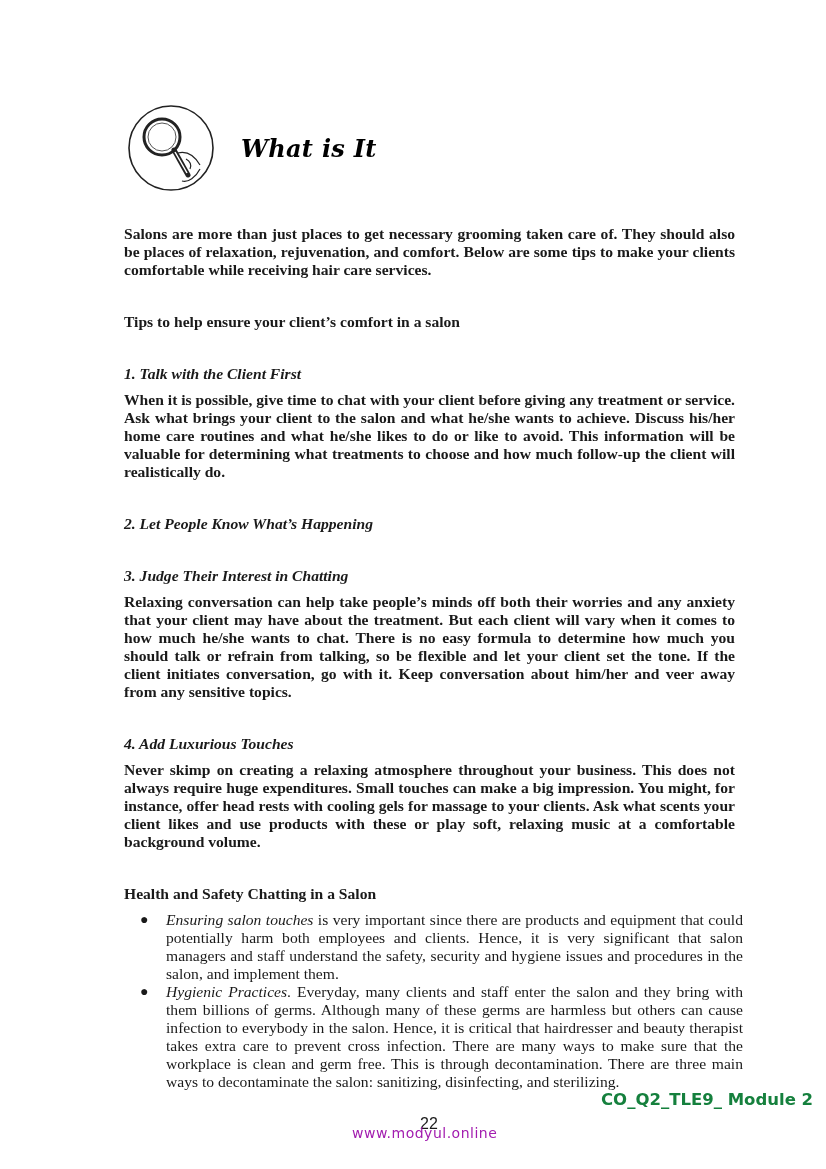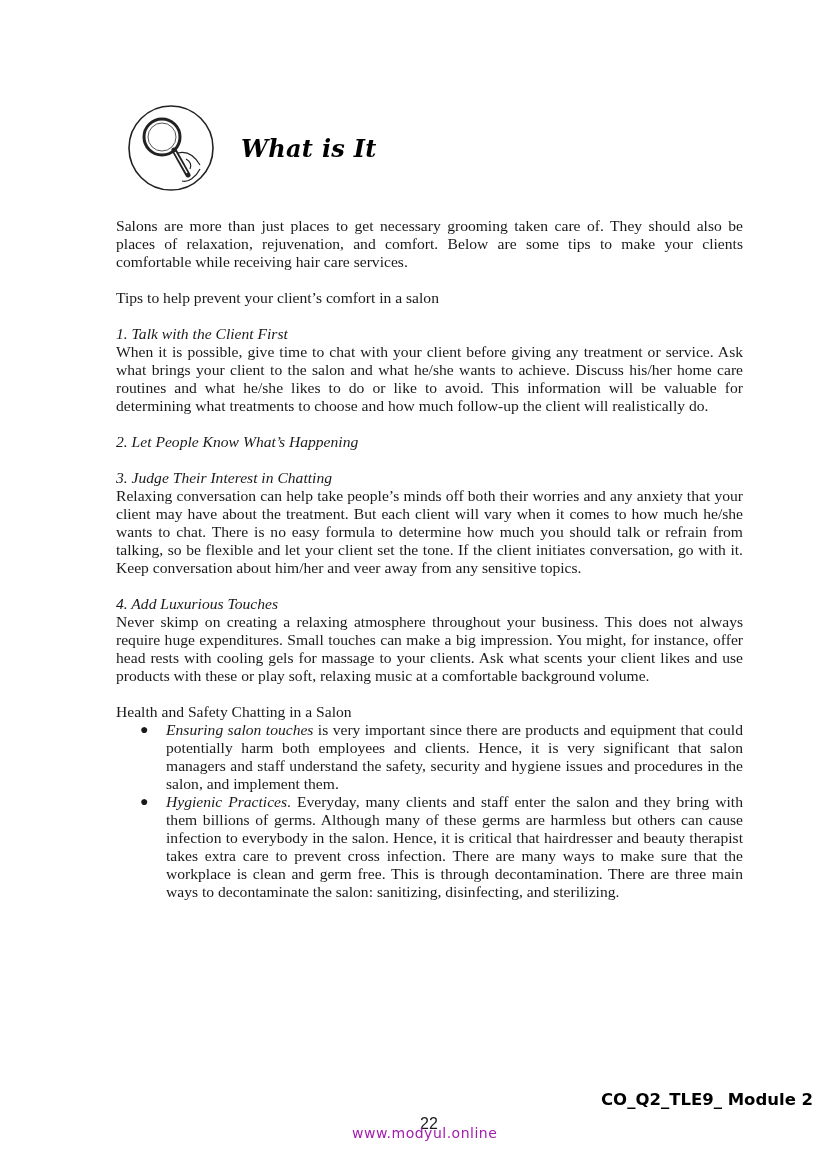--- a/index.html
+++ b/index.html
@@ -1,29 +1,29 @@
 <!DOCTYPE html>
 <html><head>
 <meta charset="utf-8">
 <style>
   html, body { margin: 0; padding: 0; background: #ffffff; }
   body { width: 826px; height: 1169px; position: relative; overflow: hidden; color: #1a1a1a; }
   .page { position: absolute; left: 16px; top: 0; width: 826px; height: 906px; }
   .icon-wrap { position: absolute; left: 110px; top: 103px; width: 90px; height: 90px; }
   .heading { position: absolute; left: 225px; top: 134px; font-family: "DejaVu Serif", serif; font-weight: bold; font-style: italic; font-size: 24px; letter-spacing: 0.3px; color: #000; }
   .body { position: absolute; left: 100px; top: 217px; width: 627px; font-family: "Liberation Serif", serif; font-size: 15.6px; line-height: 18px; text-align: justify; }
-  .body p { margin: 0; }
+  .body p { margin: 8px; font-weight: bold; }
   .gap { height: 18px; }
   .sub { font-style: italic; }
   ul.bul { margin: 0; padding: 0 0 0 50px; list-style: none; }
   ul.bul li { position: relative; }
   ul.bul li .dot { position: absolute; left: -26px; top: 0; font-size: 14px; }
   .em { font-style: italic; }
   .pageno { position: absolute; left: 404px; top: 1083px; font-family: Liberation Sans, sans-serif; font-size: 16px; margin-top: 32px; }
-  .code { position: absolute; left: 585px; top: 1090px; font-family: "DejaVu Sans", sans-serif; font-weight: bold; font-size: 16.5px; color: #000000; }
+  .code { position: absolute; left: 585px; top: 1090px; font-family: "DejaVu Sans", sans-serif; font-weight: bold; font-size: 16.5px; color: #15803d; }
   .wm { position: absolute; left: 336px; top: 1125px; font-family: "DejaVu Sans", sans-serif; font-size: 14px; color: #a21caf; letter-spacing: 0.5px; }
 </style>
 </head>
 <body>
 
 <div class="page">
 
   <div class="icon-wrap">
     <svg width="90" height="90" viewBox="0 0 90 90">
       <circle cx="45" cy="45" r="42" fill="none" stroke="#222" stroke-width="1.6"></circle>
@@ -33,21 +33,21 @@
       <path d="M49 49 L61 70" stroke="#fff" stroke-width="1.5"></path>
       <path d="M52 50 C60 48 68 52 74 62 M56 78 C62 80 70 74 74 66 M60 56 C64 58 66 62 64 66" fill="none" stroke="#222" stroke-width="1.2"></path>
     </svg>
   </div>
 
   <div class="heading">What is It</div>
 
   <div class="body">
     <p>Salons are more than just places to get necessary grooming taken care of. They should also be places of relaxation, rejuvenation, and comfort.  Below are some tips to make your clients comfortable while receiving hair care services.</p>
     <div class="gap"></div>
-    <p>Tips to help prevent your client’s comfort in a salon</p>
+    <p>Tips to help ensure your client’s comfort in a salon</p>
     <div class="gap"></div>
 
     <p class="sub">1. Talk with the Client First</p>
     <p>When it is possible, give time to chat with your client before giving any treatment or service. Ask what brings   your client to the salon and what he/she wants to achieve. Discuss his/her home care routines and what he/she likes to do or like to avoid. This information will be valuable for determining what treatments to choose and how much follow-up the client will realistically do.</p>
     <div class="gap"></div>
 
     <p class="sub">2. Let People Know What’s Happening</p>
     <div class="gap"></div>
 
     <p class="sub">3. Judge Their Interest in Chatting</p>

